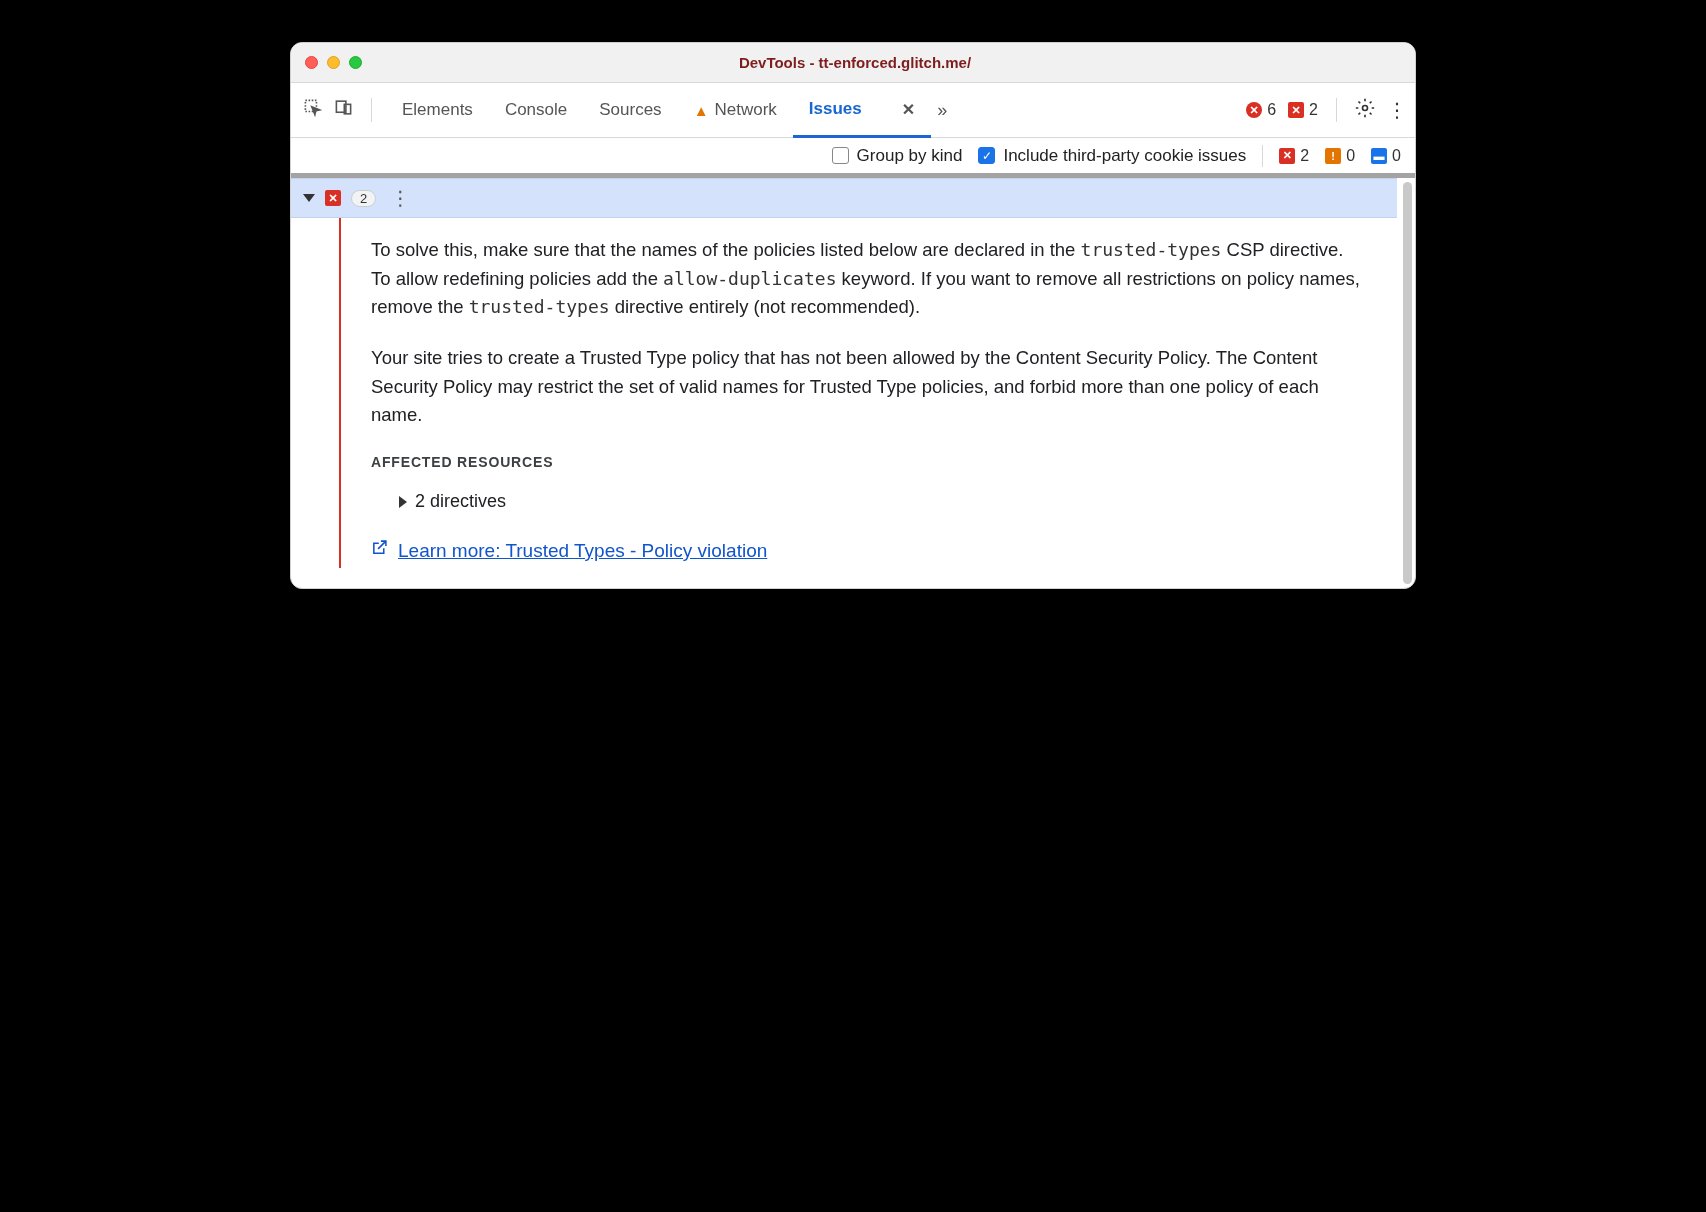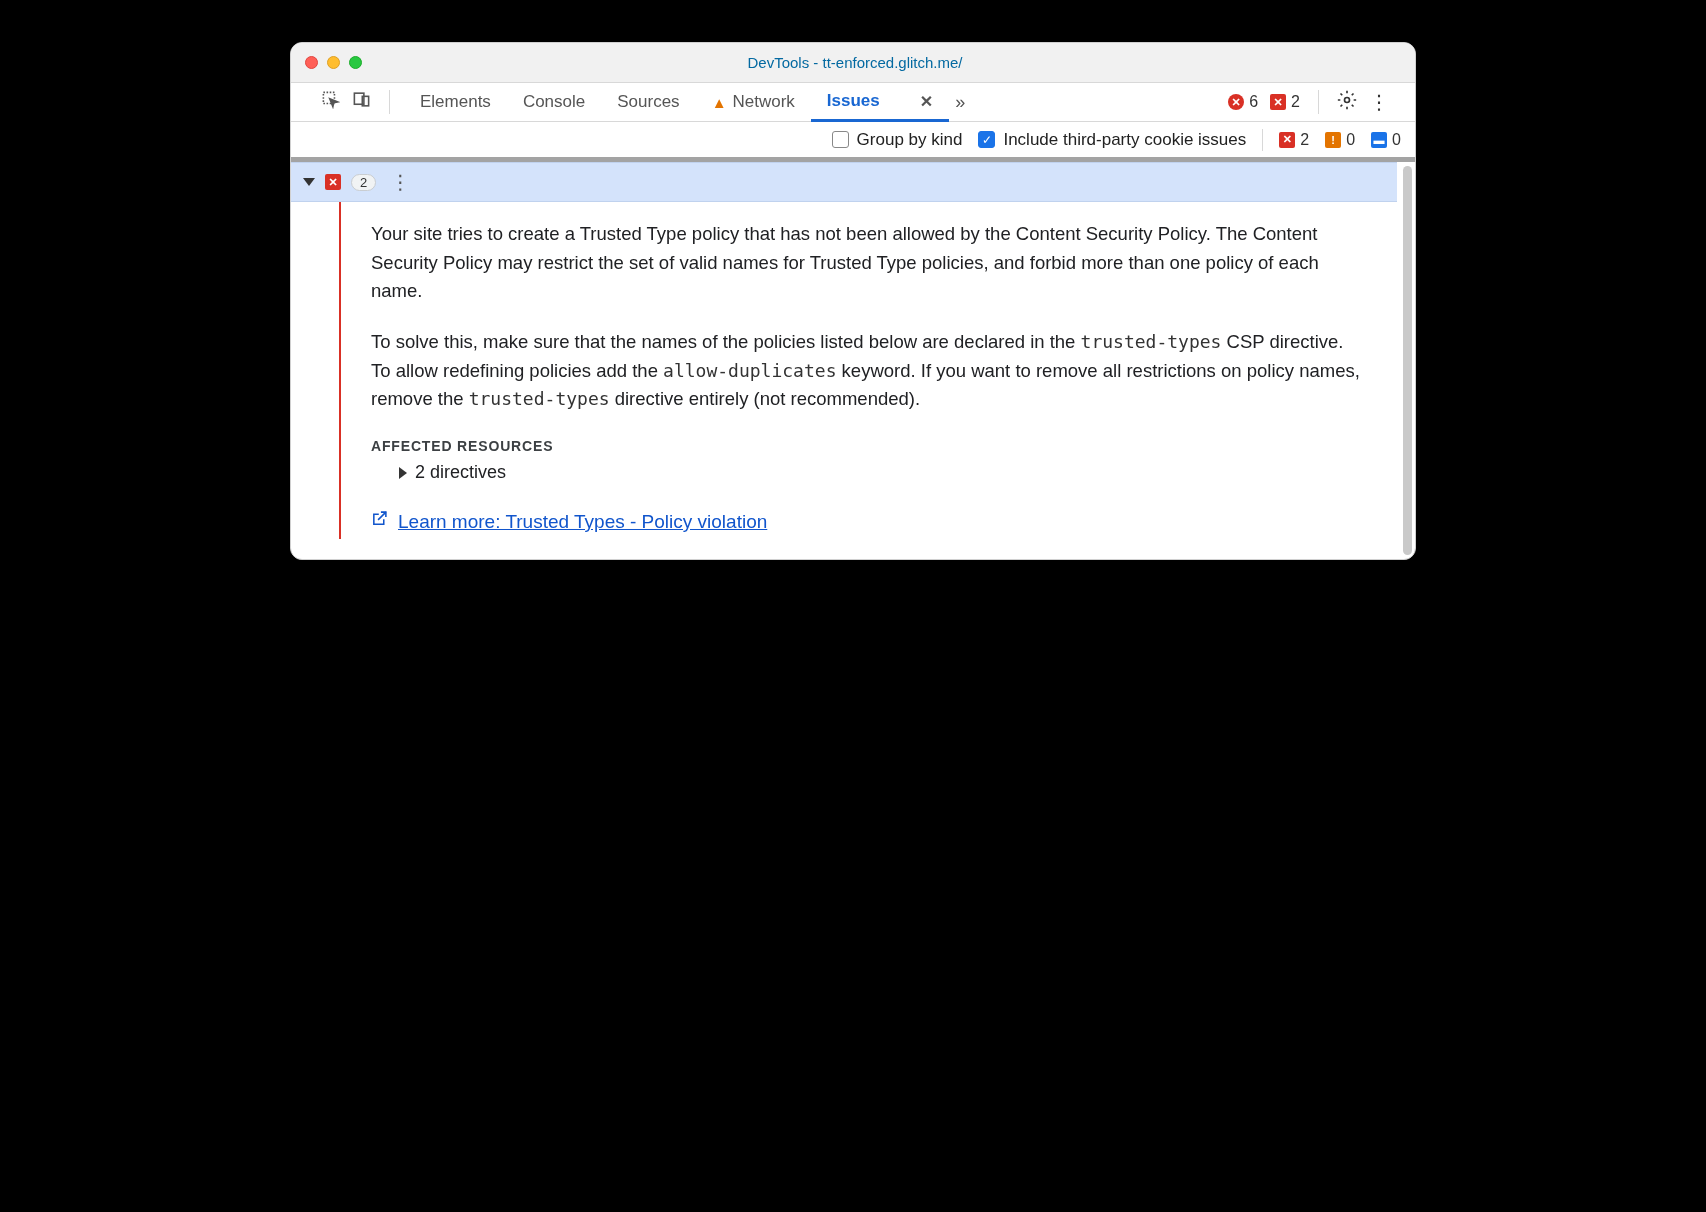--- a/index.html
+++ b/index.html
@@ -28,29 +28,29 @@
     position: relative;
     border-bottom: 1px solid #d8d8d8;
   }
   .traffic { display: flex; gap: 9px; margin-left: 14px; }
   .dot { width: 13px; height: 13px; border-radius: 50%; }
   .dot.red { background: #ff5f57; border: 1px solid #e14640; }
   .dot.yellow { background: #ffbd2e; border: 1px solid #dfa023; }
   .dot.green { background: #28c840; border: 1px solid #1dad2b; }
   .title-text {
     position: absolute; left: 4px; right: 0;
-    text-align: center; font-size: 15px; font-weight: 400; color: #0369a1;
+    text-align: center; font-size: 15px; font-weight: 700; color: #7f1d1d;
     pointer-events: none;
   }
 
   .tabbar {
     display: flex; align-items: center;
-    height: 39px;
+    height: 55px;
     border-bottom: 1px solid #d8d8d8;
-    padding: 0 26px;
+    padding: 0 8px;
     gap: 8px;
     font-size: 17px;
     color: #555;
     position: relative;
   }
   .tabbar .left-icons { display: flex; gap: 12px; align-items: center; padding: 0 4px; }
   .tabbar .divider { width: 1px; height: 24px; background: #d8d8d8; margin: 0 6px; }
   .tabs { display: flex; gap: 0; align-items: center; height: 100%; }
   .tab { padding: 0 16px; height: 100%; display: flex; align-items: center; gap: 6px; cursor: pointer; color: #555; }
   .tab.active { color: #1967d2; border-bottom: 3px solid #1967d2; padding-bottom: 0; margin-bottom: -1px; font-weight: 700; gap: 40px; }
@@ -113,21 +113,21 @@
     color: #202124;
   }
   .issue-body p { margin-bottom: 22px; }
   code {
     font-family: ui-monospace, Menlo, Monaco, Consolas, monospace;
     font-size: 18px;
     color: #333;
   }
   .section-label {
     font-size: 14px; font-weight: 600; letter-spacing: 0.06em;
-    color: #3c4043; margin: 10px 0 1px;
+    color: #3c4043; margin: 10px 0 14px;
   }
   .directives { display: flex; align-items: center; gap: 8px; font-size: 18px; margin-bottom: 20px; cursor: pointer; margin-left: 28px; }
   .tri-right {
     width: 0; height: 0;
     border-top: 6px solid transparent;
     border-bottom: 6px solid transparent;
     border-left: 8px solid #333;
   }
   .learn-link { display: inline-flex; align-items: center; gap: 10px; color: #1155cc; font-size: 19px; text-decoration: underline; cursor: pointer; }
   .ext-icon { color: #1155cc; font-size: 17px; text-decoration: none; }
@@ -233,24 +233,24 @@
     <div class="content-inner">
 
     <div class="issue-header">
       <span class="tri-down"></span>
       <span class="err-square">✕</span>
       <span class="pill">2</span>
       <span class="issue-kebab">⋮</span>
     </div>
 
     <div class="issue-body">
-      <p>Your site tries to create a Trusted Type policy that has not been allowed by the Content Security Policy. The Content Security Policy may restrict the set of valid names for Trusted Type policies, and forbid more than one policy of each name.</p>
       <p>
         <span>To solve this, make sure that the names of the policies listed below are declared in the </span><code>trusted-types</code><span> CSP directive. To allow redefining policies add the </span><code>allow-duplicates</code><span> keyword. If you want to remove all restrictions on policy names, remove the </span><code>trusted-types</code><span> directive entirely (not recommended).</span>
       </p>
+      <p>Your site tries to create a Trusted Type policy that has not been allowed by the Content Security Policy. The Content Security Policy may restrict the set of valid names for Trusted Type policies, and forbid more than one policy of each name.</p>
       <div class="section-label">AFFECTED RESOURCES</div>
       <div class="directives">
         <span class="tri-right"></span>
         <span>2 directives</span>
       </div>
       <a class="learn-link">
         <span class="ext-icon">
           <svg width="17" height="17" viewBox="0 0 24 24" fill="none" stroke="#1155cc" stroke-width="2.2">
                 <path d="M14 3h7v7"></path>
                 <path d="M10 14 L21 3"></path>

